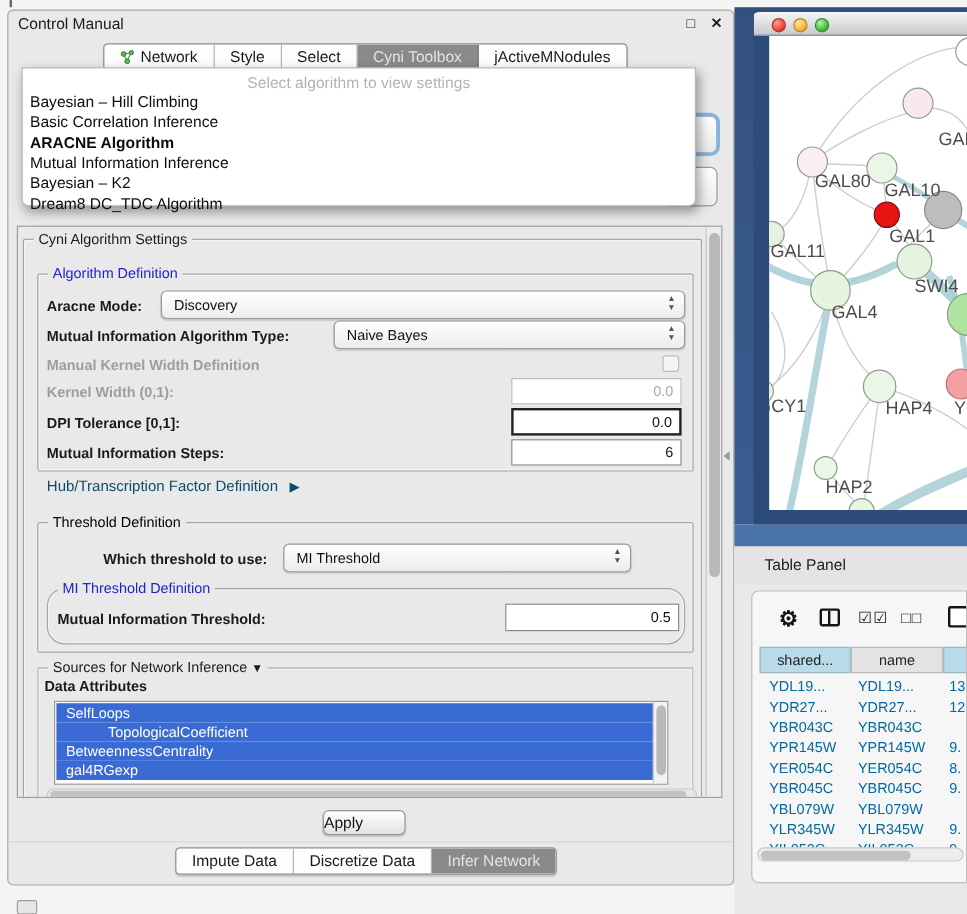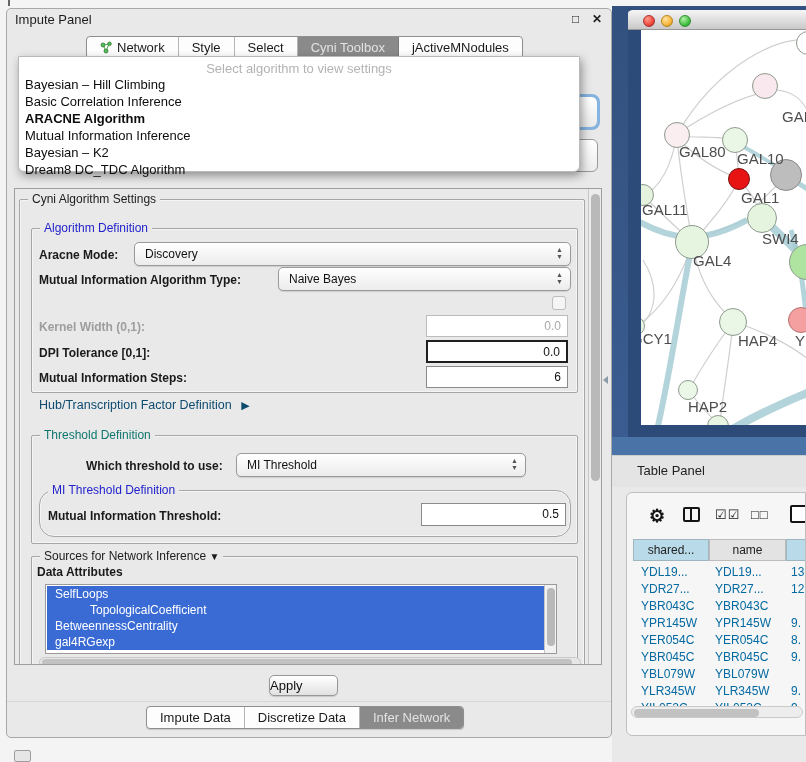--- a/index.html
+++ b/index.html
@@ -19,21 +19,21 @@
   .seg.sel { background:#8a8a8a; color:#e3e3e3; border-right-color:#7a7a7a; }
 
   .popup { background:#fff; border:1px solid #b9b9b9; border-radius:0 0 6px 6px; box-shadow:2px 4px 10px rgba(0,0,0,.38); }
   .popup-head { text-align:center; color:#b3b3b3; font-size:13px; padding-top:4px; }
   .popup-item { font-size:13px; color:#0d0d0d; padding:1px 4px 1px 6px; line-height:15px; }
   .popup-item.sel { font-weight:bold; }
 
   .gbox { border:1px solid #a6a6a6; border-radius:2px; box-shadow:inset 0 0 0 1px rgba(255,255,255,.55); }
   .gtitle { position:absolute; top:-8px; left:8px; background:#e9e9e9; padding:0 4px; font-size:12px; }
   .gtitle.blue { color:#2222cc; }
-  .gtitle.green { color:#0f766e; }
+  .gtitle.green { color:#000000; }
   .gtitle.dark { color:#1c1c1c; }
 
   .lbl { font-size:12px; font-weight:bold; color:#1a1a1a; white-space:nowrap; }
   .lbl.dis { color:#9d9d9d; }
 
   .combo { border:1px solid #9a9a9a; border-radius:5px; background:linear-gradient(#ffffff,#ececec); display:flex; align-items:center; font-size:12px; color:#111; padding-left:10px; box-shadow:0 1px 1px rgba(0,0,0,.12); }
   .combo .arrows { position:absolute; right:7px; top:3px; display:flex; flex-direction:column; line-height:7px; font-size:7px; color:#555; }
 
   .field { border:1px solid #8b8b8b; background:#fff; font-size:12px; color:#111; text-align:right; padding:3px 6px 0 6px; }
   .field.dis { border-color:#bcbcbc; color:#a9a9a9; }
@@ -71,21 +71,21 @@
 </style>
 </head>
 <body>
 
 <div id="app">
 
   <div class="abs" style="left:8px;top:0;width:2px;height:6px;background:#666;"></div>
 
   <div class="abs panel" style="left:6px;top:8px;width:606px;height:730px;"></div>
 
-  <div class="abs panel-title" style="left:15px;top:12px;">Impute Panel</div>
+  <div class="abs panel-title" style="left:15px;top:12px;">Control Manual</div>
   <div class="abs win-ico" style="left:572px;top:12px;">□</div>
   <div class="abs win-ico" style="left:592px;top:12px;font-weight:bold;">✕</div>
 
   <div class="abs seg-bar" style="left:86px;top:36px;">
     <div class="seg">
       <span style="display:inline-block;width:13px;height:13px;">
         <svg width="13" height="13" viewBox="0 0 13 13">
             <line x1="3" y1="4" x2="9" y2="3" stroke="#49a94d" stroke-width="1"></line>
             <line x1="3" y1="4" x2="6" y2="10" stroke="#49a94d" stroke-width="1"></line>
             <line x1="9" y1="3" x2="6" y2="10" stroke="#49a94d" stroke-width="1"></line>
@@ -144,20 +144,21 @@
 
     <div class="abs lbl" style="left:24px;top:84px;">Mutual Information Algorithm Type:</div>
     <div class="abs combo" style="left:263px;top:78px;width:293px;height:24px;">
       <span>Naive Bayes</span>
       <span class="arrows">
           <span>▲</span>
           <span>▼</span>
         </span>
     </div>
 
+    <div class="abs lbl dis" style="left:24px;top:108px;">Manual Kernel Width Definition</div>
     <div class="abs chk" style="left:537px;top:107px;"></div>
 
     <div class="abs lbl dis" style="left:24px;top:131px;">Kernel Width (0,1):</div>
     <div class="abs field dis" style="left:411px;top:126px;width:142px;height:22px;">0.0</div>
 
     <div class="abs lbl" style="left:24px;top:157px;">DPI Tolerance [0,1]:</div>
     <div class="abs field focus" style="left:411px;top:151px;width:142px;height:23px;">0.0</div>
 
     <div class="abs lbl" style="left:24px;top:182px;">Mutual Information Steps:</div>
     <div class="abs field" style="left:411px;top:177px;width:142px;height:22px;">6</div>

